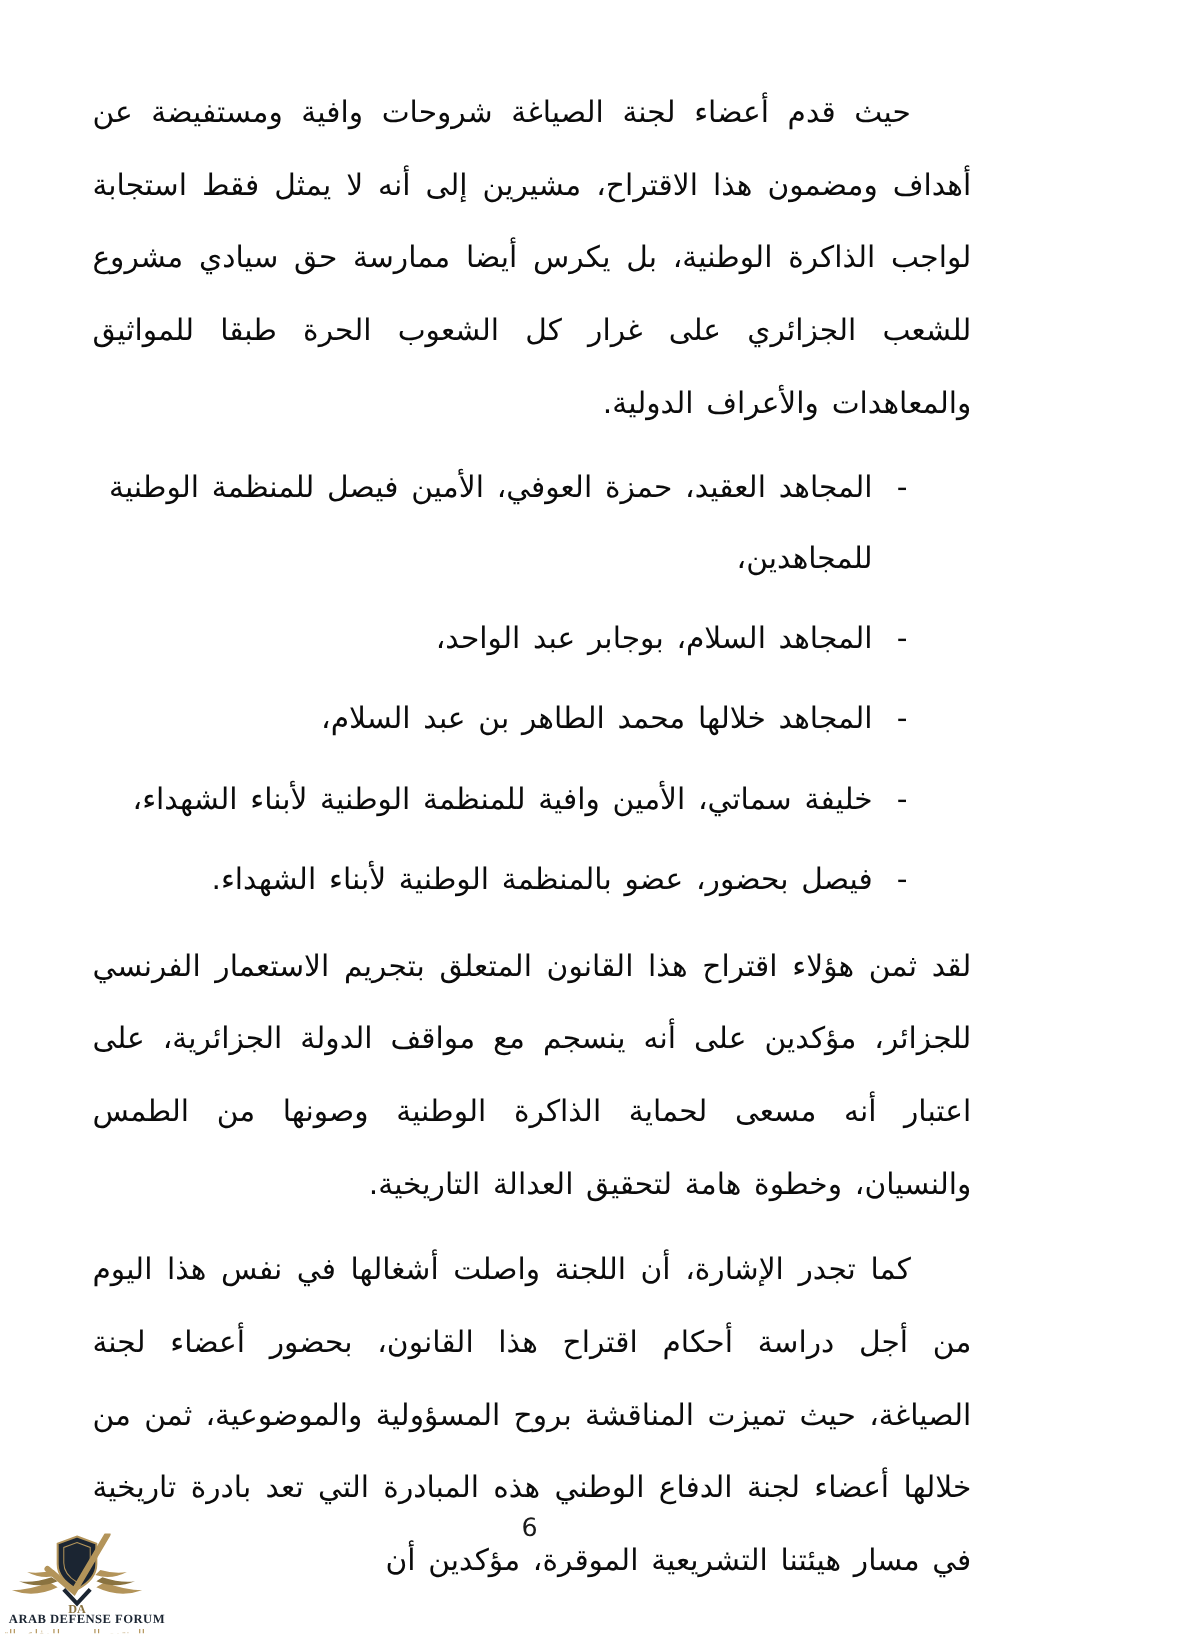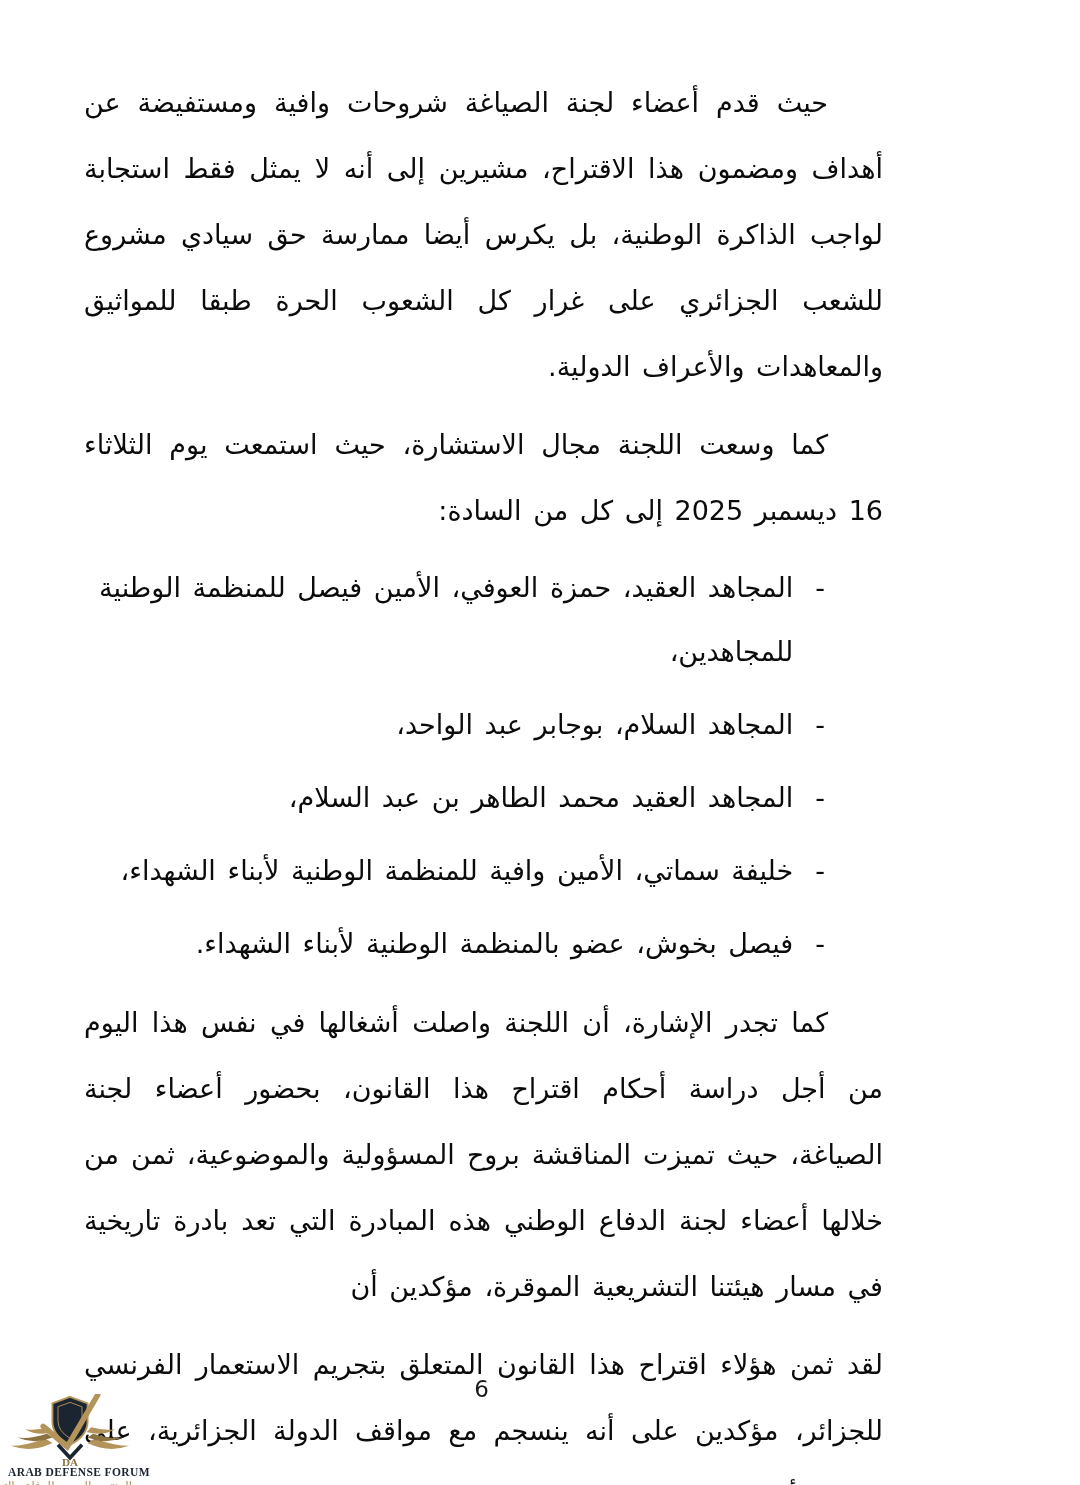--- a/index.html
+++ b/index.html
@@ -67,48 +67,47 @@
 </style>
 </head>
 <body>
 
 <div class="page">
 
   <div class="content" dir="rtl">
 
     <p class="para indent">حيث قدم أعضاء لجنة الصياغة شروحات وافية ومستفيضة عن أهداف ومضمون هذا الاقتراح، مشيرين إلى أنه لا يمثل فقط استجابة لواجب الذاكرة الوطنية، بل يكرس أيضا ممارسة حق سيادي مشروع للشعب الجزائري على غرار كل الشعوب الحرة طبقا للمواثيق والمعاهدات والأعراف الدولية.</p>
 
-    <p class="para indent">كما وسعت اللجنة مجال الاستشارة، حيث استمعت يوم الثلاثاء 16 ديسمبر 2025 إلى كل من السادة:</p>
 
     <div class="list">
       <div class="li">
         <span class="dash">-</span>
         <span class="li-text">المجاهد العقيد، حمزة العوفي، الأمين فيصل للمنظمة الوطنية للمجاهدين،</span>
       </div>
       <div class="li">
         <span class="dash">-</span>
         <span class="li-text">المجاهد السلام، بوجابر عبد الواحد،</span>
       </div>
       <div class="li">
         <span class="dash">-</span>
-        <span class="li-text">المجاهد العقيد محمد الطاهر بن عبد السلام،</span>
+        <span class="li-text">المجاهد خلالها محمد الطاهر بن عبد السلام،</span>
       </div>
       <div class="li">
         <span class="dash">-</span>
         <span class="li-text">خليفة سماتي، الأمين وافية للمنظمة الوطنية لأبناء الشهداء،</span>
       </div>
       <div class="li">
         <span class="dash">-</span>
-        <span class="li-text">فيصل بخوش، عضو بالمنظمة الوطنية لأبناء الشهداء.</span>
+        <span class="li-text">فيصل بحضور، عضو بالمنظمة الوطنية لأبناء الشهداء.</span>
       </div>
     </div>
 
+    <p class="para">لقد ثمن هؤلاء اقتراح هذا القانون المتعلق بتجريم الاستعمار الفرنسي للجزائر، مؤكدين على أنه ينسجم مع مواقف الدولة الجزائرية، على اعتبار أنه مسعى لحماية الذاكرة الوطنية وصونها من الطمس والنسيان، وخطوة هامة لتحقيق العدالة التاريخية.</p>
+
     <p class="para indent">كما تجدر الإشارة، أن اللجنة واصلت أشغالها في نفس هذا اليوم من أجل دراسة أحكام اقتراح هذا القانون، بحضور أعضاء لجنة الصياغة، حيث تميزت المناقشة بروح المسؤولية والموضوعية، ثمن من خلالها أعضاء لجنة الدفاع الوطني هذه المبادرة التي تعد بادرة تاريخية في مسار هيئتنا التشريعية الموقرة، مؤكدين أن</p>
-
-    <p class="para">لقد ثمن هؤلاء اقتراح هذا القانون المتعلق بتجريم الاستعمار الفرنسي للجزائر، مؤكدين على أنه ينسجم مع مواقف الدولة الجزائرية، على اعتبار أنه مسعى لحماية الذاكرة الوطنية وصونها من الطمس والنسيان، وخطوة هامة لتحقيق العدالة التاريخية.</p>
 
   </div>
 
   <div class="page-number">6</div>
 
   <div class="logo">
     <svg width="122" height="74" viewBox="0 0 132 80">
 
       <g fill="#b3945a">
         <g>

